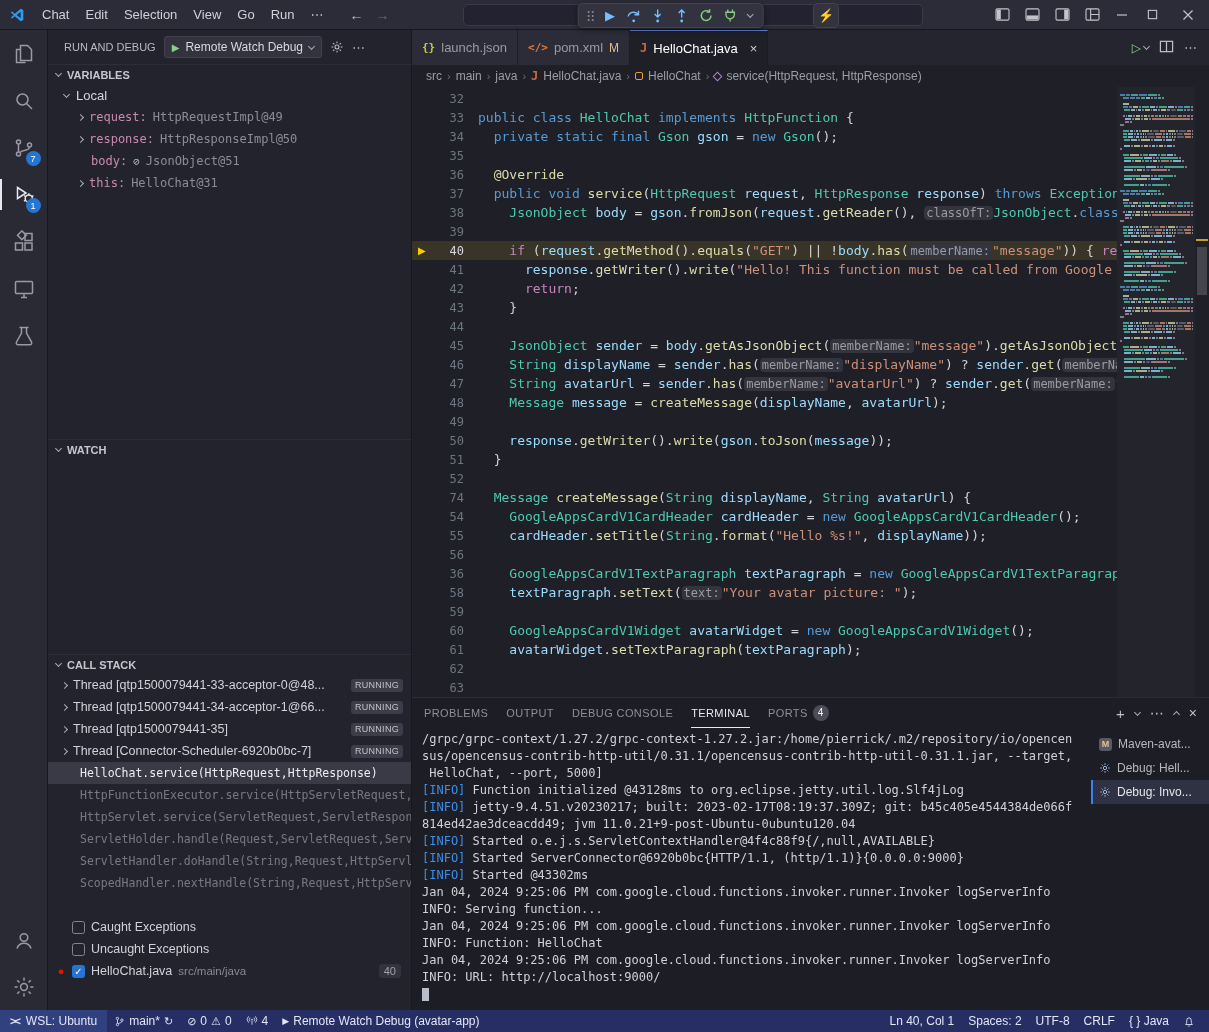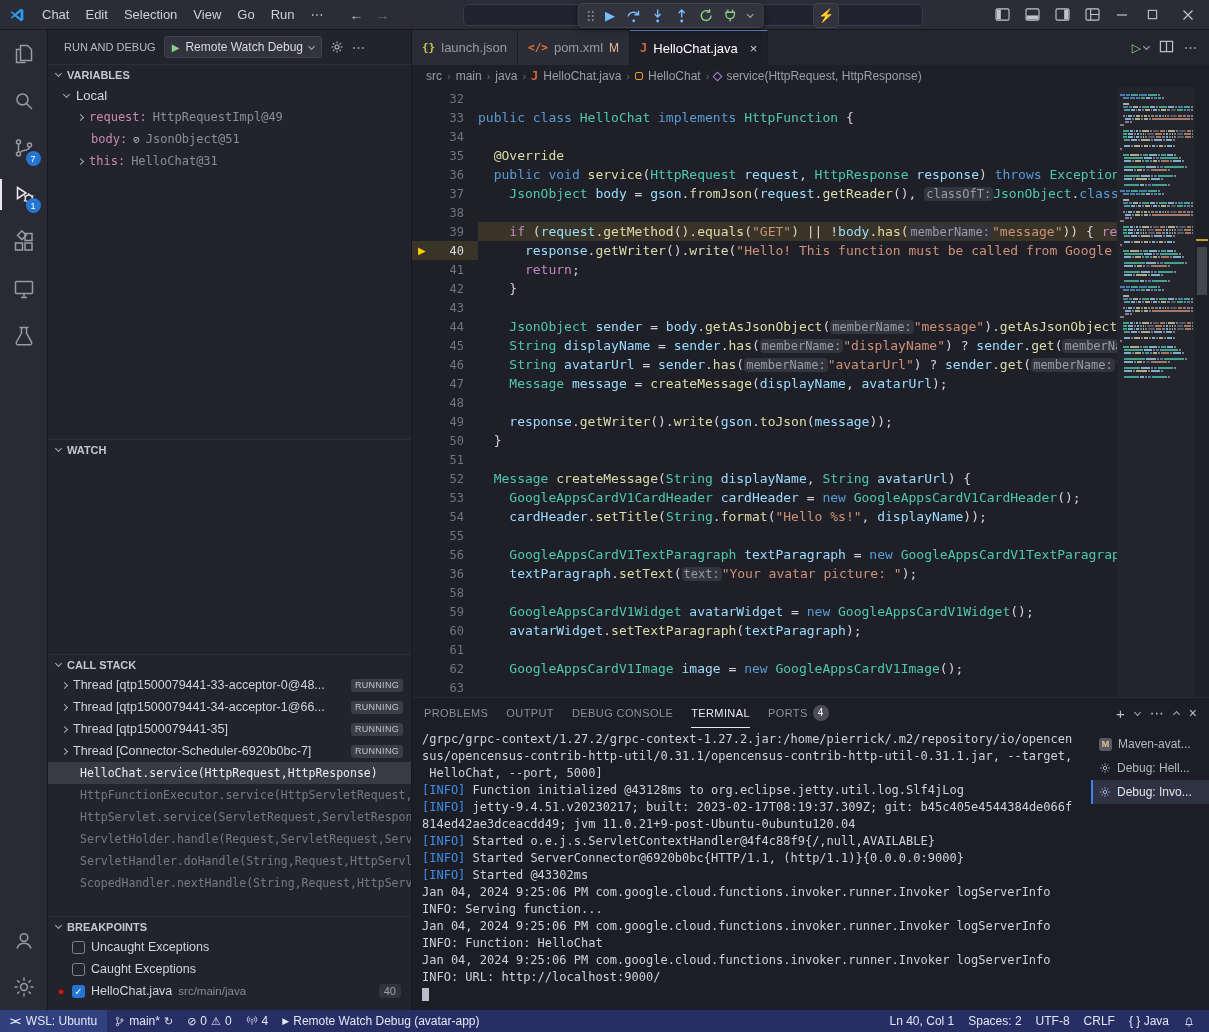--- a/index.html
+++ b/index.html
@@ -384,20 +384,25 @@
             <div class="scope-row">
               <span class="cv cv-down"></span>
               <span>Local</span>
             </div>
             <div class="var-row">
               <span class="cv cv-right"></span>
               <span class="var-name">request:</span>
               <span class="var-value">HttpRequestImpl@49</span>
             </div>
             <div class="var-row">
+              <span class="cv cv-right"></span>
+              <span class="var-name">response:</span>
+              <span class="var-value">HttpResponseImpl@50</span>
+            </div>
+            <div class="var-row">
               <span style="width: 7px;"></span>
               <span class="var-name">body:</span>
               <span class="var-badge">⊘</span>
               <span class="var-value">JsonObject@51</span>
             </div>
             <div class="var-row">
               <span class="cv cv-right"></span>
               <span class="var-name">this:</span>
               <span class="var-value">HelloChat@31</span>
             </div>
@@ -440,34 +445,30 @@
             <div class="frame-row selected">HelloChat.service(HttpRequest,HttpResponse)</div>
             <div class="frame-row">HttpFunctionExecutor.service(HttpServletRequest,HttpServletResponse)</div>
             <div class="frame-row">HttpServlet.service(ServletRequest,ServletResponse)</div>
             <div class="frame-row">ServletHolder.handle(Request,ServletRequest,ServletResponse)</div>
             <div class="frame-row">ServletHandler.doHandle(String,Request,HttpServletRequest,HttpServletResponse)</div>
             <div class="frame-row">ScopedHandler.nextHandle(String,Request,HttpServletRequest,HttpServletResponse)</div>
           </div>
       </div>
 
       <div class="section sec-breakpoints">
-        <div class="sec-head">
-          <span class="cv cv-down"></span>
-          <span>BREAKPOINTS</span>
-        </div>
         <div id="breakpoints-rows">
             <div class="bp-row">
               <span class="bp-dot"></span>
               <span class="checkbox"></span>
-              <span>Uncaught Exceptions</span>
+              <span>Caught Exceptions</span>
             </div>
             <div class="bp-row">
               <span class="bp-dot"></span>
               <span class="checkbox"></span>
-              <span>Caught Exceptions</span>
+              <span>Uncaught Exceptions</span>
             </div>
             <div class="bp-row">
               <span class="bp-dot">●</span>
               <span class="checkbox checked">✓</span>
               <span>HelloChat.java</span>
               <span class="bp-path">src/main/java</span>
               <span class="bp-line">40</span>
             </div>
           </div>
       </div>
@@ -580,21 +581,21 @@
             <div class="gutter-line">
               <span class="lnum">50</span>
             </div>
             <div class="gutter-line">
               <span class="lnum">51</span>
             </div>
             <div class="gutter-line">
               <span class="lnum">52</span>
             </div>
             <div class="gutter-line">
-              <span class="lnum">53</span>
+              <span class="lnum">74</span>
             </div>
             <div class="gutter-line">
               <span class="lnum">54</span>
             </div>
             <div class="gutter-line">
               <span class="lnum">55</span>
             </div>
             <div class="gutter-line">
               <span class="lnum">56</span>
             </div>
@@ -616,20 +617,21 @@
             <div class="gutter-line">
               <span class="lnum">62</span>
             </div>
             <div class="gutter-line">
               <span class="lnum">63</span>
             </div>
           </div>
         <div class="code-lines" id="code-lines">
             <div class="code-line"></div>
             <div class="code-line"><span class="tk-k">public </span><span class="tk-k">class </span><span class="tk-t">HelloChat </span><span class="tk-k">implements </span><span class="tk-t">HttpFunction </span><span class="tk-p">{</span></div>
+            <div class="code-line"><span class="tk-p">  </span><span class="tk-k">private </span><span class="tk-k">static </span><span class="tk-k">final </span><span class="tk-t">Gson </span><span class="tk-v">gson </span><span class="tk-p">= </span><span class="tk-k">new </span><span class="tk-t">Gson</span><span class="tk-p">();</span></div>
             <div class="code-line"></div>
             <div class="code-line"><span class="tk-p">  </span><span class="tk-a">@Override</span></div>
             <div class="code-line"><span class="tk-p">  </span><span class="tk-k">public </span><span class="tk-k">void </span><span class="tk-f">service</span><span class="tk-p">(</span><span class="tk-t">HttpRequest </span><span class="tk-v">request</span><span class="tk-p">, </span><span class="tk-t">HttpResponse </span><span class="tk-v">response</span><span class="tk-p">) </span><span class="tk-k">throws </span><span class="tk-t">Exception </span></div>
             <div class="code-line"><span class="tk-p">    </span><span class="tk-t">JsonObject </span><span class="tk-v">body </span><span class="tk-p">= </span><span class="tk-v">gson</span><span class="tk-p">.</span><span class="tk-f">fromJson</span><span class="tk-p">(</span><span class="tk-v">request</span><span class="tk-p">.</span><span class="tk-f">getReader</span><span class="tk-p">(), </span><span class="tk-h">classOfT:</span><span class="tk-t">JsonObject</span><span class="tk-p">.</span><span class="tk-k">class</span></div>
             <div class="code-line"></div>
             <div class="code-line cur"><span class="tk-p">    </span><span class="tk-c">if </span><span class="tk-p">(</span><span class="tk-v">request</span><span class="tk-p">.</span><span class="tk-f">getMethod</span><span class="tk-p">().</span><span class="tk-f">equals</span><span class="tk-p">(</span><span class="tk-s">"GET"</span><span class="tk-p">) || !</span><span class="tk-v">body</span><span class="tk-p">.</span><span class="tk-f">has</span><span class="tk-p">(</span><span class="tk-h">memberName:</span><span class="tk-s">"message"</span><span class="tk-p">)) { </span><span class="tk-c">return</span></div>
             <div class="code-line"><span class="tk-p">      </span><span class="tk-v">response</span><span class="tk-p">.</span><span class="tk-f">getWriter</span><span class="tk-p">().</span><span class="tk-f">write</span><span class="tk-p">(</span><span class="tk-s">"Hello! This function must be called from Google Chat."</span></div>
             <div class="code-line"><span class="tk-p">      </span><span class="tk-c">return</span><span class="tk-p">;</span></div>
             <div class="code-line"><span class="tk-p">    }</span></div>
             <div class="code-line"></div>
@@ -644,21 +646,20 @@
             <div class="code-line"><span class="tk-p">  </span><span class="tk-t">Message </span><span class="tk-f">createMessage</span><span class="tk-p">(</span><span class="tk-t">String </span><span class="tk-v">displayName</span><span class="tk-p">, </span><span class="tk-t">String </span><span class="tk-v">avatarUrl</span><span class="tk-p">) {</span></div>
             <div class="code-line"><span class="tk-p">    </span><span class="tk-t">GoogleAppsCardV1CardHeader </span><span class="tk-v">cardHeader </span><span class="tk-p">= </span><span class="tk-k">new </span><span class="tk-t">GoogleAppsCardV1CardHeader</span><span class="tk-p">();</span></div>
             <div class="code-line"><span class="tk-p">    </span><span class="tk-v">cardHeader</span><span class="tk-p">.</span><span class="tk-f">setTitle</span><span class="tk-p">(</span><span class="tk-t">String</span><span class="tk-p">.</span><span class="tk-f">format</span><span class="tk-p">(</span><span class="tk-s">"Hello %s!"</span><span class="tk-p">, </span><span class="tk-v">displayName</span><span class="tk-p">));</span></div>
             <div class="code-line"></div>
             <div class="code-line"><span class="tk-p">    </span><span class="tk-t">GoogleAppsCardV1TextParagraph </span><span class="tk-v">textParagraph </span><span class="tk-p">= </span><span class="tk-k">new </span><span class="tk-t">GoogleAppsCardV1TextParagraph</span></div>
             <div class="code-line"><span class="tk-p">    </span><span class="tk-v">textParagraph</span><span class="tk-p">.</span><span class="tk-f">setText</span><span class="tk-p">(</span><span class="tk-h">text:</span><span class="tk-s">"Your avatar picture: "</span><span class="tk-p">);</span></div>
             <div class="code-line"></div>
             <div class="code-line"><span class="tk-p">    </span><span class="tk-t">GoogleAppsCardV1Widget </span><span class="tk-v">avatarWidget </span><span class="tk-p">= </span><span class="tk-k">new </span><span class="tk-t">GoogleAppsCardV1Widget</span><span class="tk-p">();</span></div>
             <div class="code-line"><span class="tk-p">    </span><span class="tk-v">avatarWidget</span><span class="tk-p">.</span><span class="tk-f">setTextParagraph</span><span class="tk-p">(</span><span class="tk-v">textParagraph</span><span class="tk-p">);</span></div>
             <div class="code-line"></div>
-            <div class="code-line"><span class="tk-p">    </span><span class="tk-t">GoogleAppsCardV1Image </span><span class="tk-v">image </span><span class="tk-p">= </span><span class="tk-k">new </span><span class="tk-t">GoogleAppsCardV1Image</span><span class="tk-p">();</span></div>
           </div>
         <div class="minimap">
             <div id="minimap-content">
               <div class="mm-line"></div>
               <div class="mm-line">
                 <span class="tk-k" style="width: 5px;"></span>
                 <span class="tk-k" style="width: 4px;"></span>
                 <span class="tk-t" style="width: 7px;"></span>
                 <span class="tk-k" style="width: 8px;"></span>
                 <span class="tk-t" style="width: 9px;"></span>

